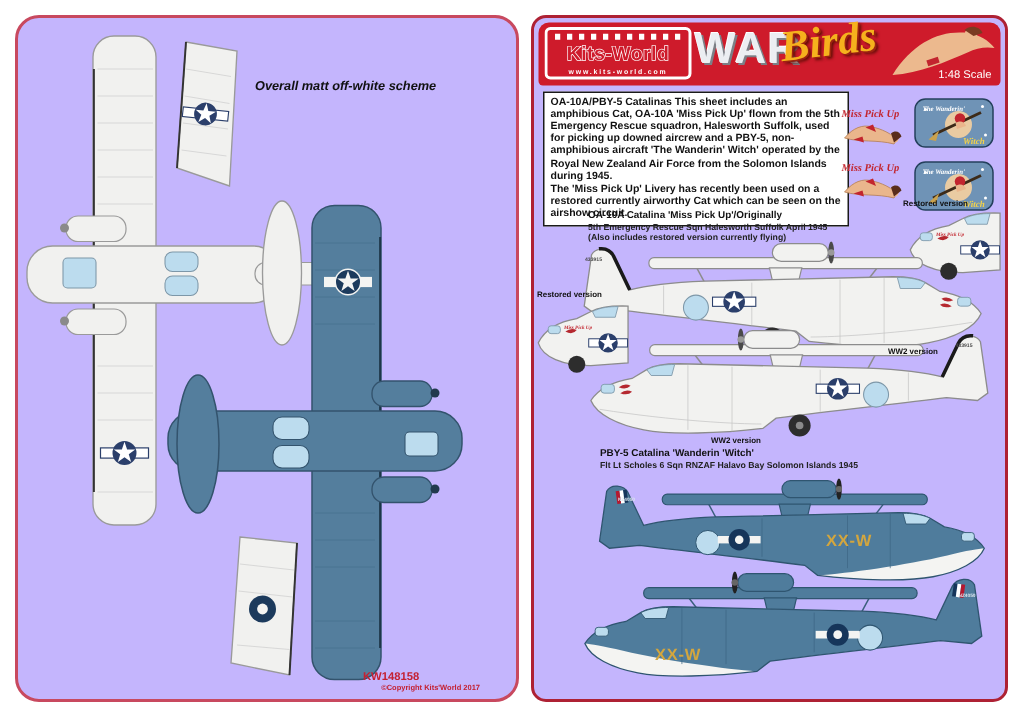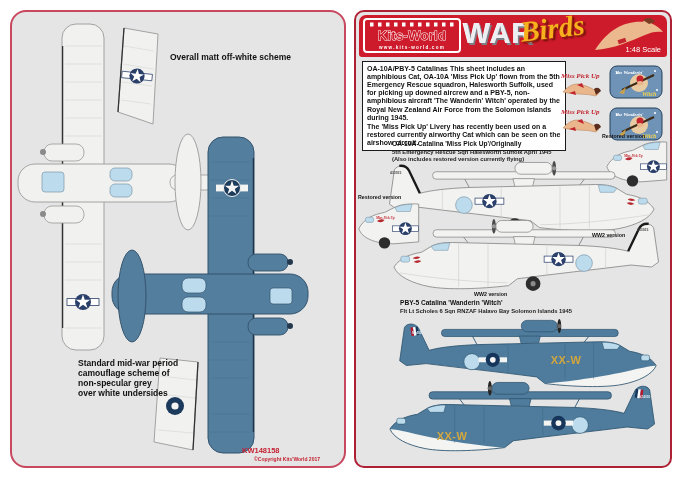--- a/index.html
+++ b/index.html
@@ -1,21 +1,21 @@
 <!DOCTYPE html>
 <html><head>
 <meta charset="utf-8">
 <style>
   html,body{margin:0;padding:0;background:#fff;}
   .page{position:relative;width:680px;height:480px;background:#fff;font-family:"Liberation Sans",sans-serif;overflow:hidden;}
-  .panel{position:absolute;box-sizing:border-box;background:#e5e5e5;}
+  .panel{position:absolute;box-sizing:border-box;background:#c4b5fd;}
   .panel.left{left:10px;top:10px;width:336px;height:458px;border:2px solid #c8495f;border-radius:16px;}
   .panel.right{left:354px;top:10px;width:318px;height:458px;border:2px solid #ae2134;border-radius:10px;overflow:hidden;}
   .abs{position:absolute;}
-  .note{position:absolute;font-size:8.5px;font-weight:700;color:#111;line-height:1.18;white-space:pre-line;}
+  .note{position:absolute;font-size:8.5px;font-weight:700;color:#111;line-height:1.18;white-space:pre-line;font-style:italic;}
   .kwnum{position:absolute;font-size:7.5px;font-weight:700;color:#c42132;text-align:left;}
   .copyr{position:absolute;font-size:5px;font-weight:700;color:#c42132;text-align:right;}
   .banner{position:absolute;left:3px;top:3px;width:308px;height:42px;background:#ce1b2b;border-radius:7px 7px 3px 3px;}
   .war{position:absolute;left:104px;top:2px;font-size:29px;font-weight:900;color:#eceef2;letter-spacing:1px;
        text-shadow:1.5px 1.5px 0 #7c7f86,-0.5px -0.5px 0 #ffffff;}
   .birds{position:absolute;left:161px;top:-3px;font-family:"Liberation Serif",serif;font-style:italic;font-weight:700;
        font-size:29px;color:#f6b11d;transform:rotate(-7deg);text-shadow:1px 1px 0 #9c2310,2px 2px 2px #5e0d05;}
   .scale{position:absolute;right:6px;bottom:3px;font-size:7.5px;font-weight:400;color:#fff;}
   .desc{position:absolute;left:6px;top:49px;width:194px;border:1px solid #1a1a1a;background:#fff;padding:3px 4px;
         font-size:7px;line-height:1.16;color:#111;font-weight:600;}
@@ -101,24 +101,20 @@
         <line x1="186" y1="350" x2="181" y2="438" stroke="#333" stroke-width="1.3"></line>
         <path d="M148,364 L184,368 M147,382 L183,386 M146,418 L181,421" stroke="#cfcfcf" stroke-width="0.5"></path>
         <g>
           <circle cx="163" cy="394" r="9" fill="#1c3a5c"></circle>
           <circle cx="163" cy="394" r="3.6" fill="#f4f4f2"></circle>
         </g>
       </g>
     </svg>
 
     <div class="note" style="left:158px;top:40px;">Overall matt off-white scheme</div>
-    <div class="note" style="left:66px;top:346px;">Standard mid-war period
-camouflage scheme of
-non-specular grey
-over white undersides</div>
     <div class="kwnum" style="left:230px;top:434px;width:78px;">KW148158</div>
     <div class="copyr" style="left:180px;top:444px;width:128px;">©Copyright Kits'World 2017</div>
   </div>
 
   <div class="panel right">
 
     <div class="banner">
       <svg class="abs" style="left:4px;top:3px" width="100" height="36" viewBox="0 0 100 36">
         <rect x="1" y="1" width="96" height="33" rx="3" fill="none" stroke="#fff" stroke-width="2"></rect>
         <g fill="#fff">

